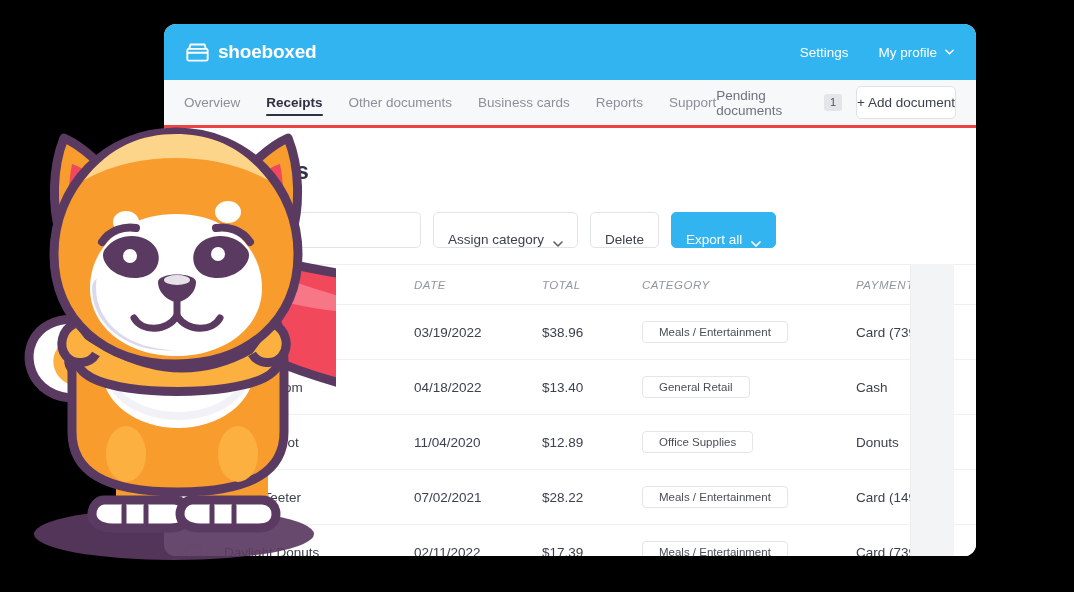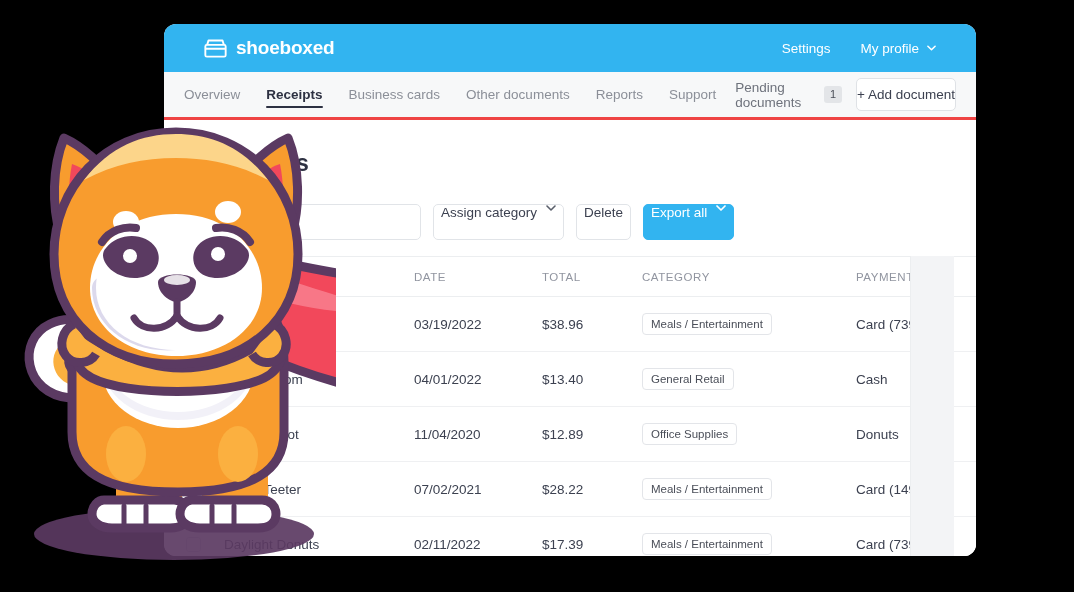--- a/index.html
+++ b/index.html
@@ -15,23 +15,23 @@
   .app-card {
     position: absolute; left: 164px; top: 24px;
     width: 812px; height: 532px;
     background: #fff;
     border-radius: 12px;
     overflow: hidden;
   }
 
   
   .topbar {
-    height: 48px; background: var(--brand);
+    height: 56px; background: var(--brand);
     display: flex; align-items: center;
-    padding: 0 40px;
+    padding: 0 22px;
   }
   .brand { display: flex; align-items: center; gap: 9px; }
   .brand-logo { width: 23px; height: 19px; display: block; }
   .brand-name {
     color: #fff; font-size: 19px; font-weight: 700;
     letter-spacing: -0.2px;
   }
   .topbar-spacer { flex: 1; }
   .topbar-links { display: flex; align-items: center; gap: 30px; }
   .topbar-link {
@@ -52,21 +52,21 @@
     display: flex; align-items: center; position: relative;
     font-size: 13.5px; color: #8b8f98; cursor: pointer;
     white-space: nowrap;
   }
   .nav-tab.active { color: #2d3142; font-weight: 700; }
   .nav-tab.active::after {
     content: ""; position: absolute; left: 0; right: 0; bottom: 9px;
     height: 2.5px; background: #2d3142; border-radius: 2px;
   }
   .nav-spacer { flex: 1; }
-  .nav-right { display: flex; align-items: center; gap: 14px; margin-left: 19px; }
+  .nav-right { display: flex; align-items: center; gap: 14px; }
   .pending {
     display: flex; align-items: center; gap: 8px;
     font-size: 13.5px; color: #6e727c; cursor: pointer;
   }
   .pending-badge {
     background: #e3e5e8; color: #4a4e58;
     font-size: 11px; border-radius: 3px;
     padding: 2px 6px; line-height: 1.2;
   }
   .add-doc {
@@ -90,55 +90,56 @@
   .search-box {
     width: 233px; height: 36px;
     border: 1px solid #e1e4e8; border-radius: 5px;
     background: #fff; padding: 0 12px;
     font-size: 13.5px; color: #3c4150;
     font-family: inherit; outline: none;
   }
   .search-box::placeholder { color: #a7abb3; }
   .btn {
     height: 36px; border: 1px solid #e1e4e8; border-radius: 5px;
-    background: #fff; padding: 0 7px;
+    background: #fff; padding: 0 14px;
     font-size: 13.5px; color: #3c4150; cursor: pointer;
-    display: flex; align-items: flex-start; gap: 9px;
+    display: flex; align-items: flex-end; gap: 9px;
     font-family: inherit; white-space: nowrap;
   }
   .btn-primary {
     background: var(--brand); border-color: var(--brand); color: #fff;
   }
   .chev-dark { width: 10px; height: 6px; display: block; }
 
   
   .table-wrap { position: relative; }
   .tbl { width: 100%; border-collapse: collapse; table-layout: fixed; }
   .tbl th {
     text-align: left; font-size: 11.5px; font-weight: 400;
     color: #9195a0; letter-spacing: 0.55px;
     padding: 14px 0 13px 0;
     border-top: 1px solid #eceef0;
     border-bottom: 1px solid #eceef0;
     background: #fff;
+    font-style: italic;
   }
   .tbl td {
     font-size: 13.5px; color: #3c4150;
     padding: 16px 0; border-bottom: 1px solid #eff0f2;
     background: #fff; vertical-align: middle;
   }
   .col-check { width: 38px; }
   .col-vendor { width: 190px; }
   .col-date   { width: 128px; }
   .col-total  { width: 100px; margin-left: 40px; }
   .col-cat    { width: 214px; }
   .col-pay    { width: 140px; }
   .chip {
     display: inline-block; border: 1px solid #e3e5e9;
-    border-radius: 4px; padding: 4px 8px;
+    border-radius: 4px; padding: 4px 16px;
     font-size: 11.5px; color: #4a4e58; background: #fff;
     white-space: nowrap;
   }
   .row-check {
     width: 15px; height: 15px; border: 1px solid #d6d9de;
     border-radius: 3px; background: #fff; display: block;
   }
   
   .gutter {
     position: absolute; right: 0; top: 0; bottom: 0;
@@ -191,24 +192,24 @@
 
     <div class="navbar">
       <div class="nav-tabs">
         <div class="nav-tab">
           <span>Overview</span>
         </div>
         <div class="nav-tab active">
           <span>Receipts</span>
         </div>
         <div class="nav-tab">
+          <span>Other documents</span>
+        </div>
+        <div class="nav-tab">
           <span>Business cards</span>
-        </div>
-        <div class="nav-tab">
-          <span>Other documents</span>
         </div>
         <div class="nav-tab">
           <span>Reports</span>
         </div>
         <div class="nav-tab">
           <span>Support</span>
         </div>
       </div>
       <div class="nav-spacer"></div>
       <div class="nav-right">
@@ -268,21 +269,21 @@
               <td>03/19/2022</td>
               <td>$38.96</td>
               <td><span class="chip">Meals / Entertainment</span></td>
               <td>Card (7391)</td>
             </tr>
             <tr>
               <td>
                   <span class="row-check"></span>
                 </td>
               <td>Amazon.com</td>
-              <td>04/01/2022</td>
+              <td>04/18/2022</td>
               <td>$13.40</td>
               <td><span class="chip">General Retail</span></td>
               <td>Cash</td>
             </tr>
             <tr>
               <td>
                   <span class="row-check"></span>
                 </td>
               <td>Office Depot</td>
               <td>11/04/2020</td>

